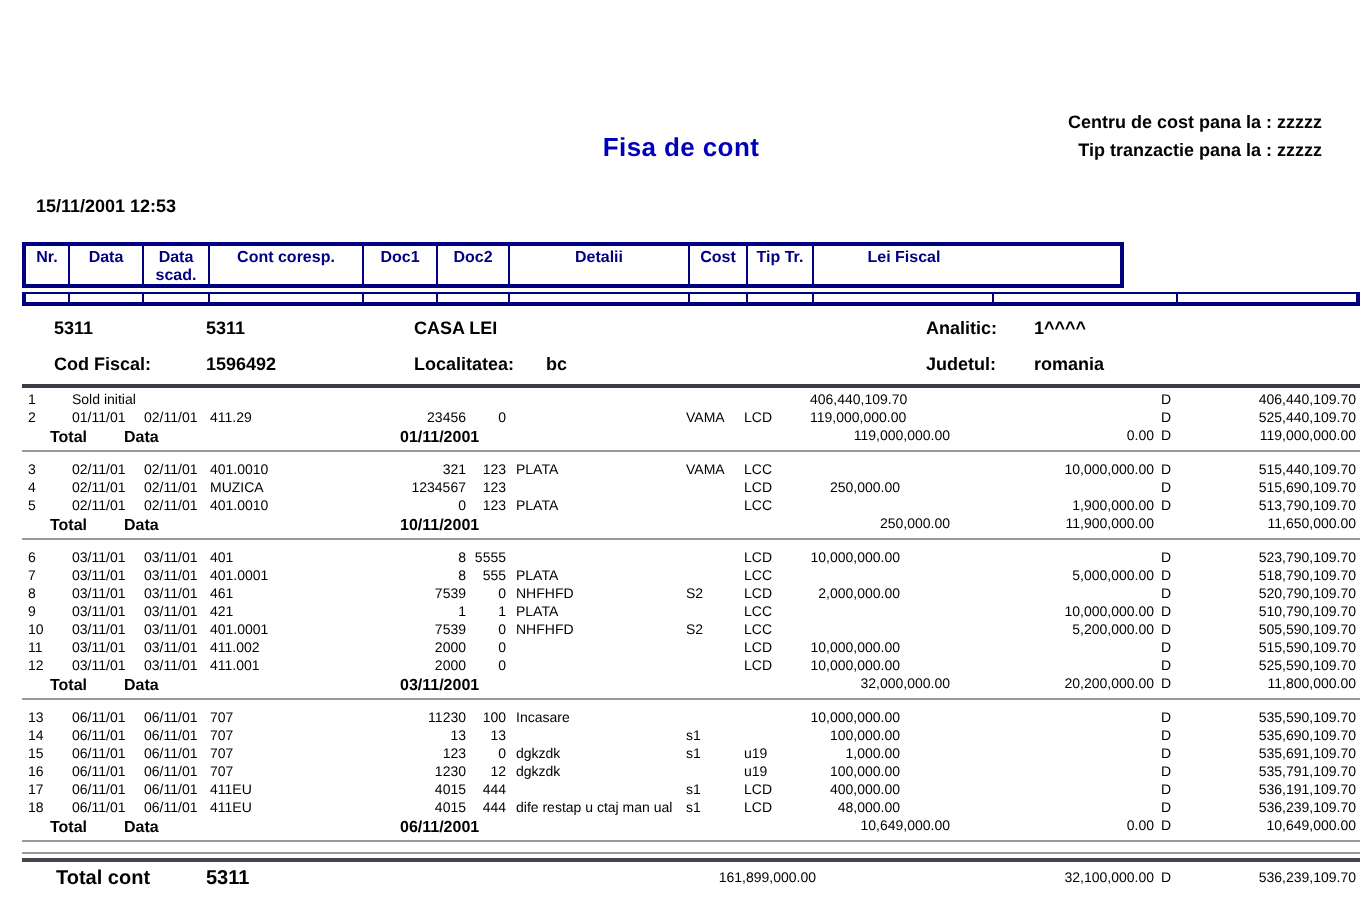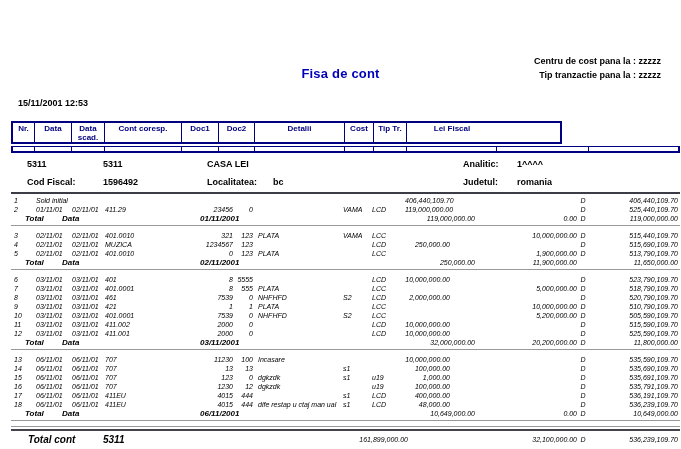--- a/index.html
+++ b/index.html
@@ -27,21 +27,21 @@
          grid-template-columns:22px 37px 33px 77px 37px 36px 90px 29px 33px 90px 92px 1fr;}
   .scell{box-sizing:border-box;border-right:1px solid #000080;}
   .scell:last-child{border-right:none;}
 
   
   .acct{position:absolute;font-size:9px;font-weight:bold;white-space:nowrap;}
   .hr-acct{position:absolute;top:71px;left:0;width:669px;height:2px;background:#3c3c46;}
 
   
   .tbody{position:absolute;top:75px;left:0;width:669px;}
-  .row{display:grid;height:9px;line-height:9px;font-size:7px;font-style:italic;}
+  .row{display:grid;height:9px;line-height:9px;font-size:7px;}
   .data-row{grid-template-columns:22px 37px 33px 77px 53px 20px 90px 29px 33px 45px 127px 12px 91px;}
   .cell{white-space:nowrap;overflow:visible;}
   .c-nr{padding-left:3px;}
   .c-d1{padding-left:3px;}
   .c-d2{padding-left:2px;}
   .c-cont{padding-left:2px;}
   .c-doc1,.c-doc2,.c-deb,.c-cred,.c-sold{text-align:right;}
   .c-det{padding-left:5px;}
   .c-df{text-align:center;}
   .c-sold{padding-right:2px;}
@@ -201,21 +201,21 @@
           <div class="cell c-tip">LCC</div>
           <div class="cell c-deb"></div>
           <div class="cell c-cred">1,900,000.00</div>
           <div class="cell c-df">D</div>
           <div class="cell c-sold">513,790,109.70</div>
         </div>
         <div class="row total-row">
           <div class="cell t-label">Total</div>
           <div class="cell t-data">Data</div>
           <div class="cell t-gap"></div>
-          <div class="cell t-date">02/11/2001</div>
+          <div class="cell t-date">10/11/2001</div>
           <div class="cell t-deb">250,000.00</div>
           <div class="cell t-cred">11,900,000.00</div>
           <div class="cell t-df"></div>
           <div class="cell t-sold">11,650,000.00</div>
         </div>
         <div class="group-sep"></div>
         <div class="row data-row">
           <div class="cell c-nr">6</div>
           <div class="cell c-d1">03/11/01</div>
           <div class="cell c-d2">03/11/01</div>

